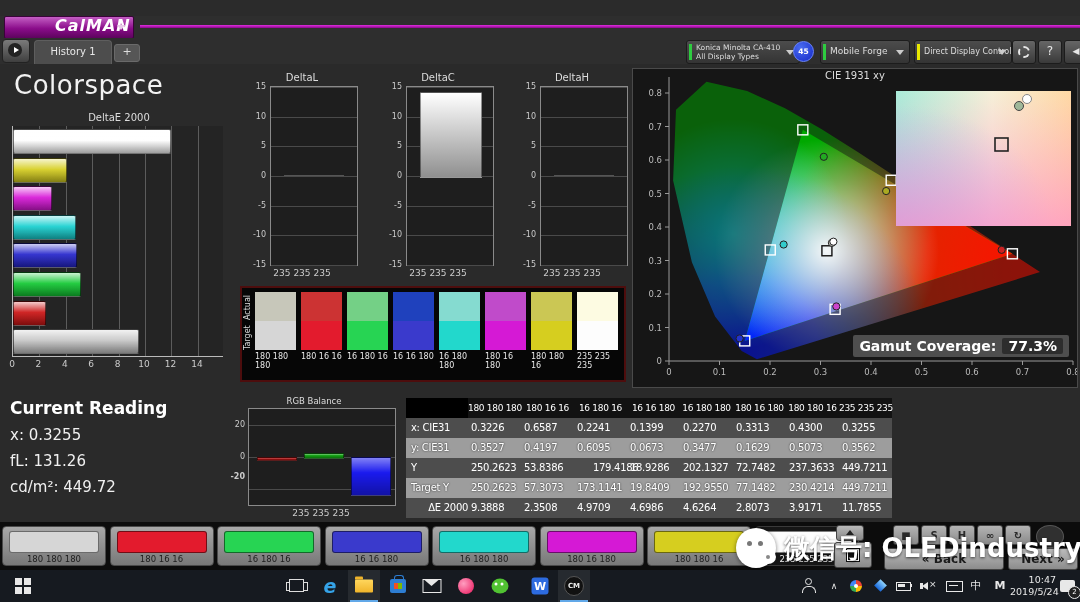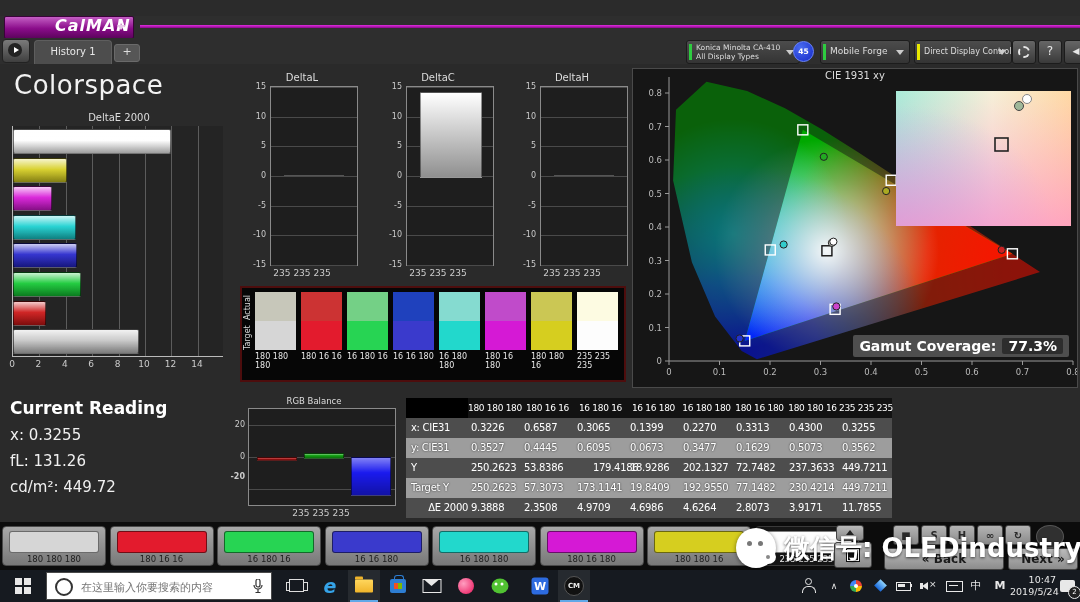--- a/index.html
+++ b/index.html
@@ -520,31 +520,31 @@
           <div class="td" style="left: 221px; width: 53px; font-size: 9px; text-align: center;">16 16 180</div>
           <div class="td" style="left: 274px; width: 53px; font-size: 9px; text-align: center;">16 180 180</div>
           <div class="td" style="left: 327px; width: 53px; font-size: 9px; text-align: center;">180 16 180</div>
           <div class="td" style="left: 380px; width: 53px; font-size: 9px; text-align: center;">180 180 16</div>
           <div class="td" style="left: 433px; width: 53px; font-size: 9px; text-align: center;">235 235 235</div>
         </div>
         <div class="tr" style="top: 20px; background: rgb(77, 77, 77);">
           <div class="td" style="left: 0px; width: 62px; padding-left: 5px; box-sizing: border-box;">x: CIE31</div>
           <div class="td" style="left: 62px; width: 53px; padding-left: 3px; box-sizing: border-box;">0.3226</div>
           <div class="td" style="left: 115px; width: 53px; padding-left: 3px; box-sizing: border-box;">0.6587</div>
-          <div class="td" style="left: 168px; width: 53px; padding-left: 3px; box-sizing: border-box;">0.3065</div>
+          <div class="td" style="left: 168px; width: 53px; padding-left: 3px; box-sizing: border-box;">0.2241</div>
           <div class="td" style="left: 221px; width: 53px; padding-left: 3px; box-sizing: border-box;">0.1399</div>
           <div class="td" style="left: 274px; width: 53px; padding-left: 3px; box-sizing: border-box;">0.2270</div>
           <div class="td" style="left: 327px; width: 53px; padding-left: 3px; box-sizing: border-box;">0.3313</div>
           <div class="td" style="left: 380px; width: 53px; padding-left: 3px; box-sizing: border-box;">0.4300</div>
           <div class="td" style="left: 433px; width: 53px; padding-left: 3px; box-sizing: border-box;">0.3255</div>
         </div>
         <div class="tr" style="top: 40px; background: rgb(157, 157, 157); text-shadow: rgba(0, 0, 0, 0.8) 0px 0px 2px;">
           <div class="td" style="left: 0px; width: 62px; padding-left: 5px; box-sizing: border-box;">y: CIE31</div>
           <div class="td" style="left: 62px; width: 53px; padding-left: 3px; box-sizing: border-box;">0.3527</div>
-          <div class="td" style="left: 115px; width: 53px; padding-left: 3px; box-sizing: border-box;">0.4445</div>
+          <div class="td" style="left: 115px; width: 53px; padding-left: 3px; box-sizing: border-box;">0.4197</div>
           <div class="td" style="left: 168px; width: 53px; padding-left: 3px; box-sizing: border-box;">0.6095</div>
           <div class="td" style="left: 221px; width: 53px; padding-left: 3px; box-sizing: border-box;">0.0673</div>
           <div class="td" style="left: 274px; width: 53px; padding-left: 3px; box-sizing: border-box;">0.3477</div>
           <div class="td" style="left: 327px; width: 53px; padding-left: 3px; box-sizing: border-box;">0.1629</div>
           <div class="td" style="left: 380px; width: 53px; padding-left: 3px; box-sizing: border-box;">0.5073</div>
           <div class="td" style="left: 433px; width: 53px; padding-left: 3px; box-sizing: border-box;">0.3562</div>
         </div>
         <div class="tr" style="top: 60px; background: rgb(77, 77, 77);">
           <div class="td" style="left: 0px; width: 62px; padding-left: 5px; box-sizing: border-box;">Y</div>
           <div class="td" style="left: 62px; width: 53px; padding-left: 3px; box-sizing: border-box;">250.2623</div>
@@ -650,28 +650,20 @@
     <div id="wm-text">微信号: OLEDindustry</div>
   </div>
 
   <div id="taskbar">
     <div id="start-btn">
       <div class="w" style="left:15px;top:8px;"></div>
       <div class="w" style="left:24px;top:8px;"></div>
       <div class="w" style="left:15px;top:17px;"></div>
       <div class="w" style="left:24px;top:17px;"></div>
     </div>
-    <div id="search-box">
-      <div id="cortana-ring"></div>
-      <input id="search-input" placeholder="在这里输入你要搜索的内容" style="">
-      <svg id="mic-icon" width="10" height="15" viewBox="0 0 10 15">
-        <rect x="3" y="0" width="4" height="8" rx="2" fill="none" stroke="#333" stroke-width="1.2"></rect>
-        <path d="M1 6 a4 4 0 0 0 8 0 M5 10 v3 M2.5 13.5 h5" fill="none" stroke="#333" stroke-width="1.2"></path>
-      </svg>
-    </div>
     <div id="taskview-btn">
       <div class="r2"></div>
       <div class="r3"></div>
       <div class="r1"></div>
     </div>
 
     <div class="tb-app" style="left:314px;">
         <div class="appglyph" id="ic-edge">e</div>
       </div>
     <div class="tb-app active" style="left:348px;">

